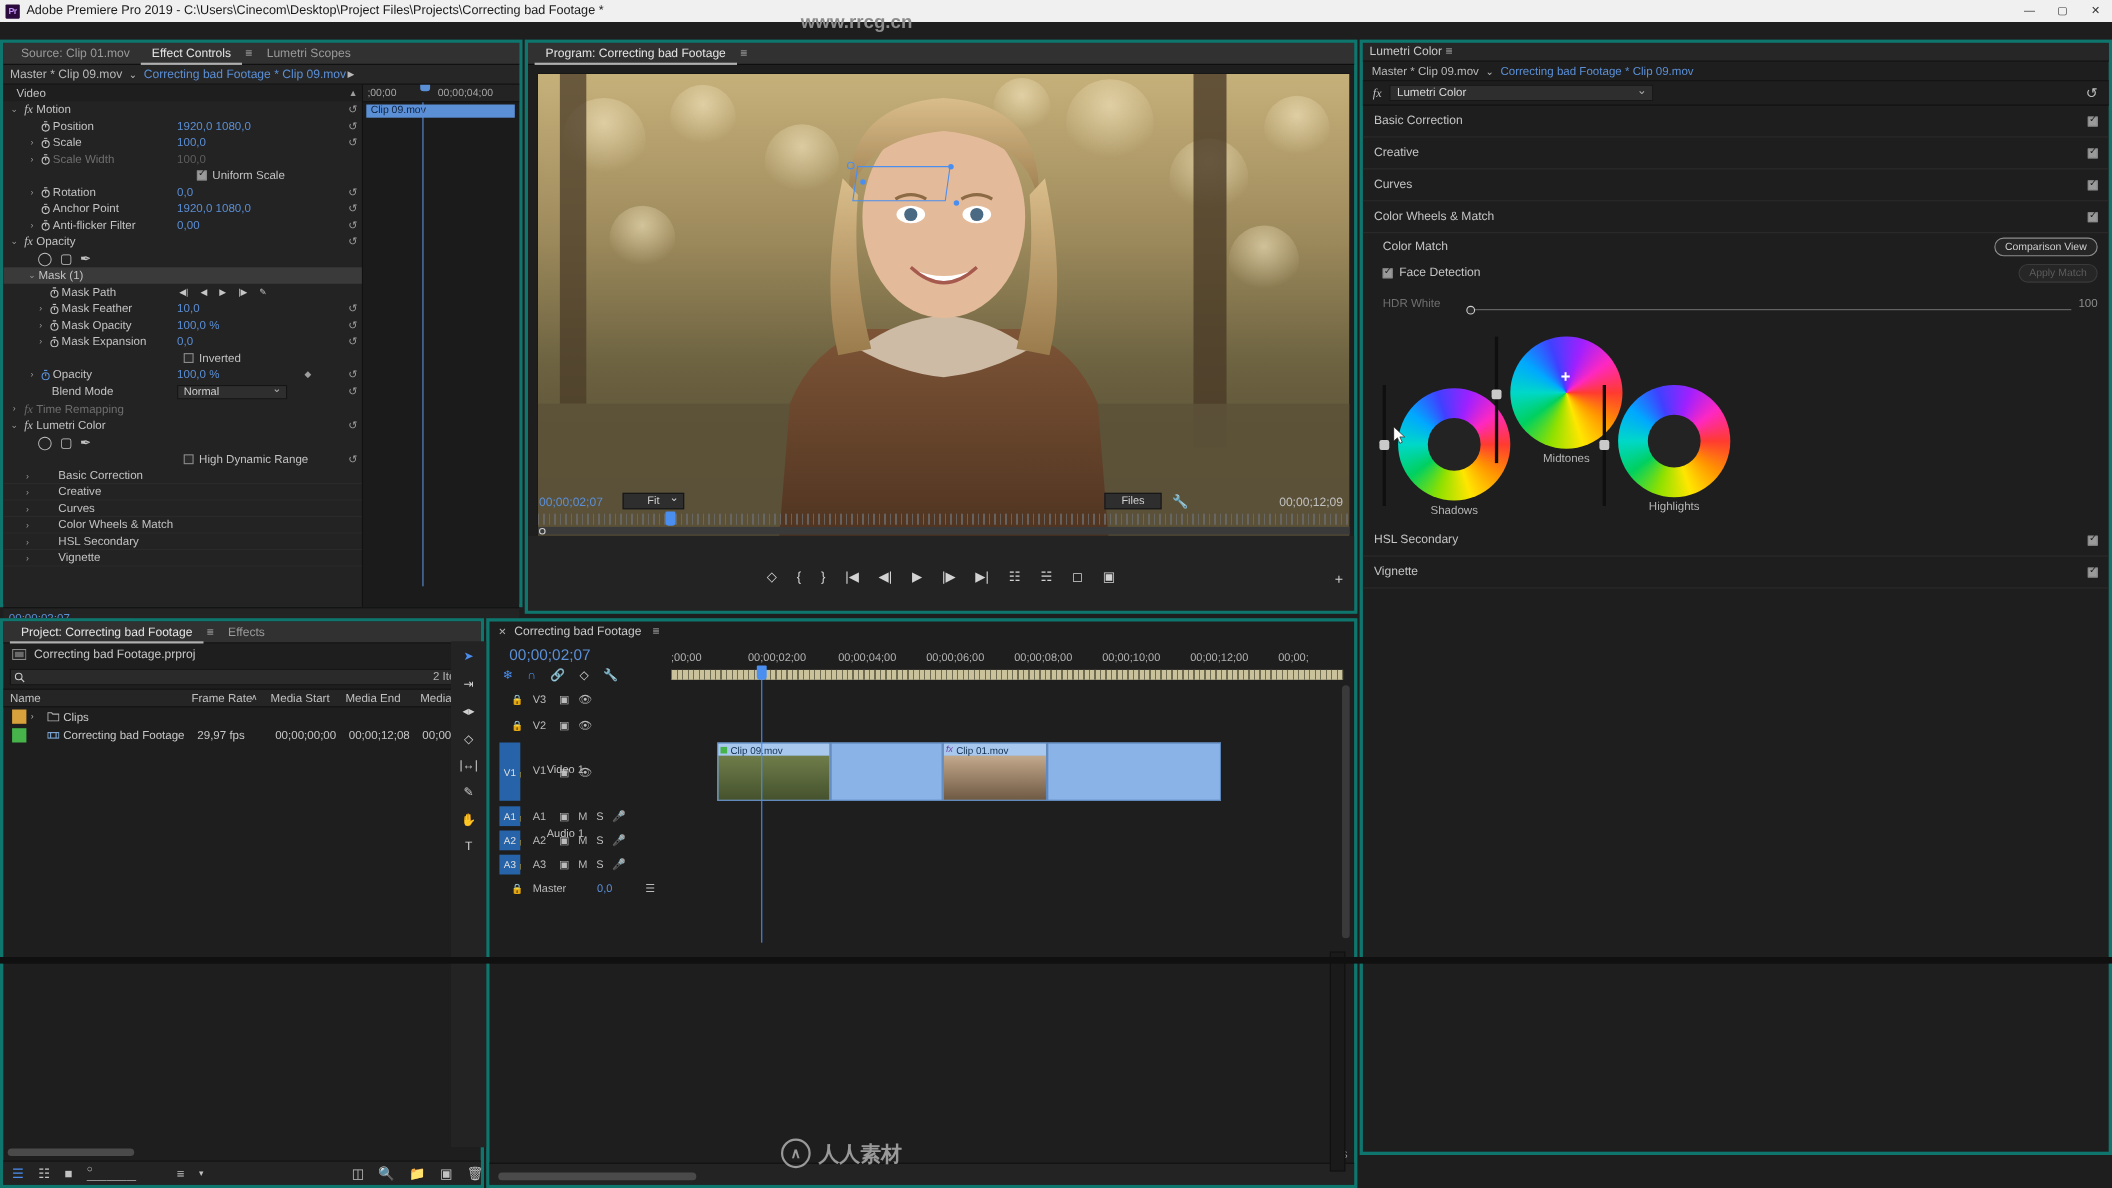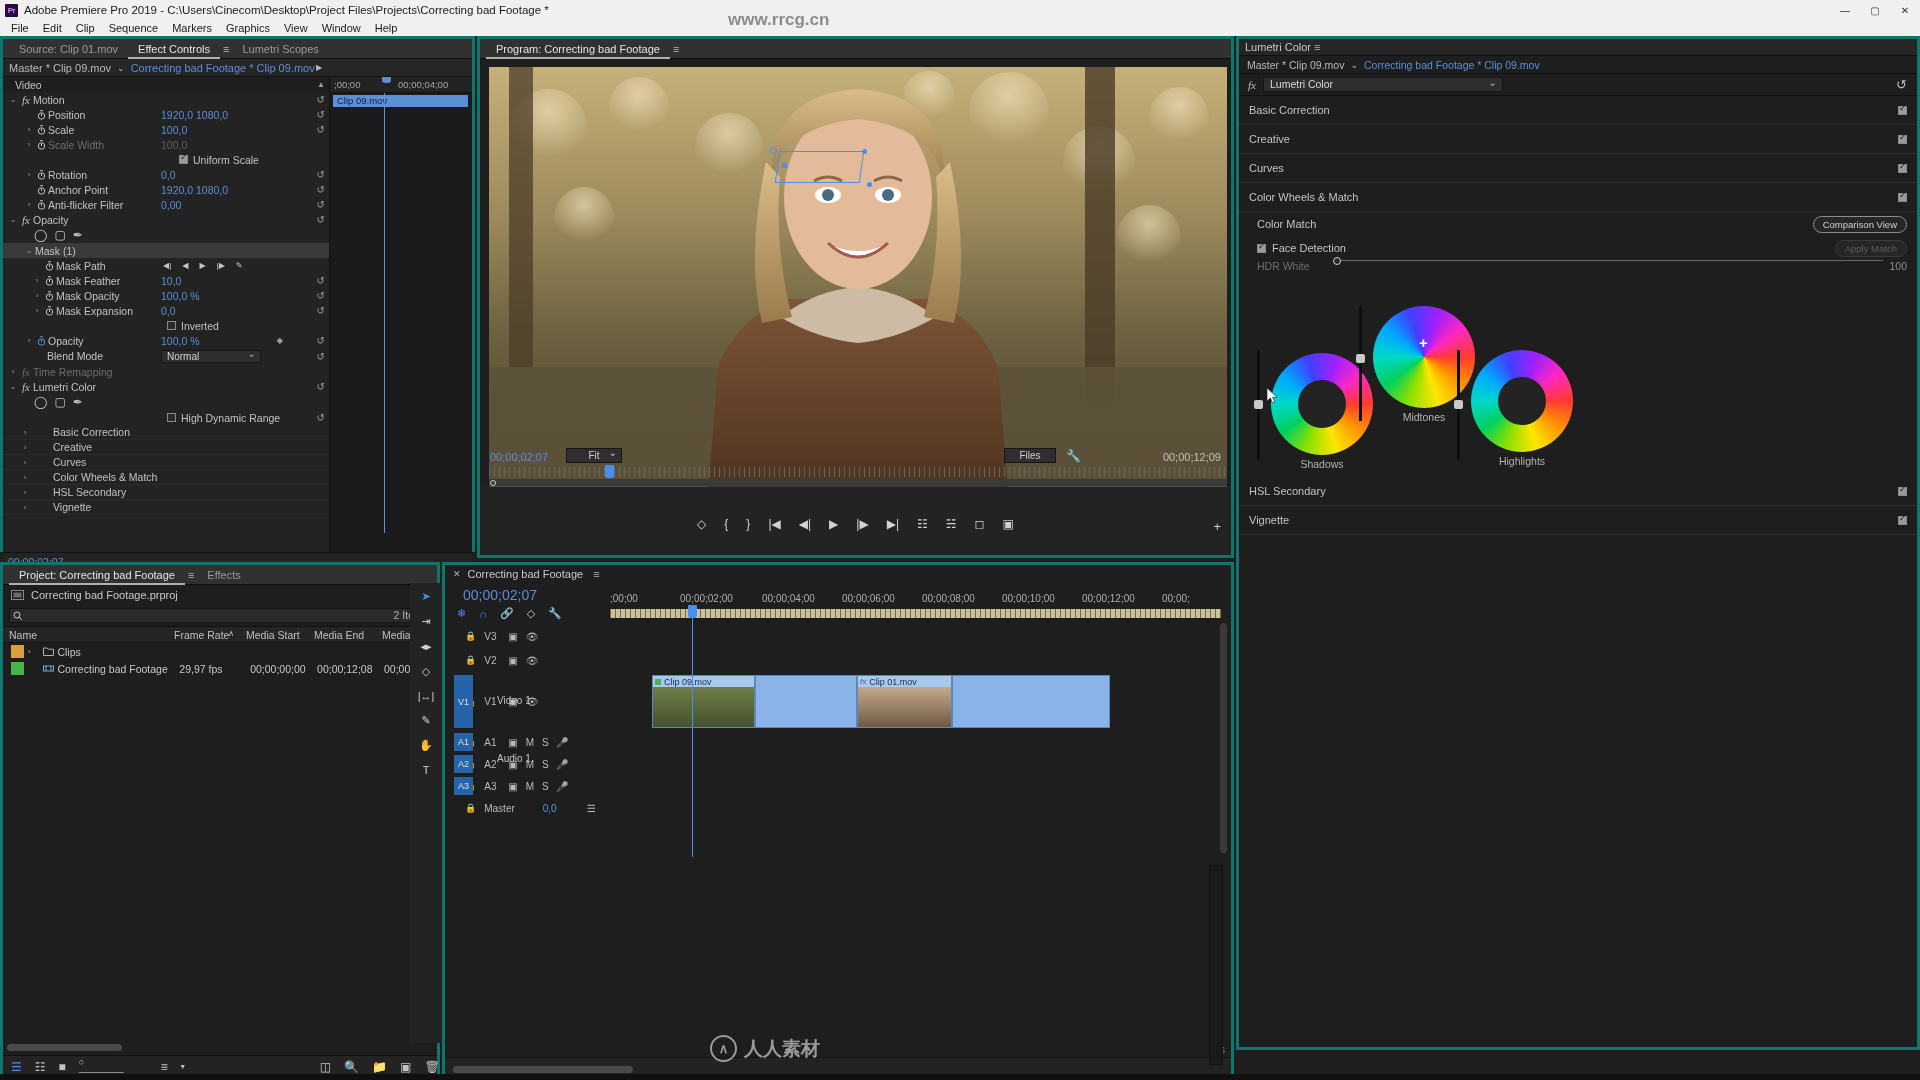--- a/index.html
+++ b/index.html
@@ -2,21 +2,21 @@
 <html><head>
 <meta charset="utf-8">
 <style>
   * { margin:0; padding:0; box-sizing:border-box; }
   html,body { width:1920px; height:1080px; overflow:hidden; }
   body {
     font-family:"Liberation Sans", sans-serif;
     background:#1e1e1e; color:#c8c8c8; font-size:11px;
     -webkit-font-smoothing:antialiased;
   }
-  .app { position:relative; width:1920px; height:1080px; }
+  .app { position:relative; width:1920px; height:876px; }
 
   
   .titlebar {
     position:absolute; left:0; top:0; width:1920px; height:20px;
     background:#f0f0f0; color:#1a1a1a; display:flex; align-items:center;
     font-size:11.5px; padding-left:5px;
   }
   .pr-logo {
     width:13px; height:13px; background:#2b0a3d; color:#c191f5;
     font-size:8px; font-weight:bold; display:flex; align-items:center;
@@ -140,21 +140,21 @@
              position:relative; margin-left:4px; }
   .lum-sel::after { content:"⌄"; position:absolute; right:5px; top:-2px; color:#b0b0b0; }
   .lum-sec { display:flex; align-items:center; height:29px; padding:0 10px;
              border-bottom:1px solid #2b2b2b; font-size:11px; color:#c4c4c4;
              justify-content:space-between; }
   .lum-sub { display:flex; align-items:center; height:24px; padding:0 10px 0 18px;
              font-size:11px; color:#c4c4c4; justify-content:space-between; }
   .btn-pill { border:1px solid #8e8e8e; border-radius:9px; padding:2px 9px;
               font-size:9.5px; color:#d0d0d0; background:#262626; }
   .btn-pill.dim { color:#5c5c5c; border-color:#3a3a3a; }
-  .slider-row { display:flex; align-items:flex-start; height:22px; padding:0 10px 0 18px;
+  .slider-row { display:flex; align-items:flex-end; height:22px; padding:0 10px 0 18px;
                 font-size:10.5px; color:#6f6f6f; }
   .slider-track { flex:1; height:1px; background:#6a6a6a; margin:0 6px; position:relative; }
   .slider-knob { position:absolute; left:-4px; top:-3.5px; width:8px; height:8px;
                  border:1px solid #cfcfcf; border-radius:50%; background:#2a2a2a; }
   .wheels { position:relative; height:195px; }
   .wheel { position:absolute; }
   .wheel-ring { border-radius:50%;
     background:conic-gradient(from 90deg,#ff3b30,#ff9500,#ffe600,#8fe000,#00d060,#00d8c8,
                #00a8ff,#4040ff,#a020ff,#ff28c0,#ff3b30); }
   .wheel-ring::after { content:""; position:absolute; left:26%; top:26%;
@@ -237,31 +237,20 @@
   <div class="titlebar">
     <div class="pr-logo">Pr</div>
     <span>Adobe Premiere Pro 2019 - C:\Users\Cinecom\Desktop\Project Files\Projects\Correcting bad Footage *</span>
     <div class="win-btns">
       <div class="win-btn">—</div>
       <div class="win-btn">▢</div>
       <div class="win-btn close">✕</div>
     </div>
   </div>
 
-  <div class="menubar" id="menubar">
-      <div class="menuitem">File</div>
-      <div class="menuitem">Edit</div>
-      <div class="menuitem">Clip</div>
-      <div class="menuitem">Sequence</div>
-      <div class="menuitem">Markers</div>
-      <div class="menuitem">Graphics</div>
-      <div class="menuitem">View</div>
-      <div class="menuitem">Window</div>
-      <div class="menuitem">Help</div>
-    </div>
 
   <div class="wm wm-top">www.rrcg.cn</div>
 
   <div class="panel" id="effectControls">
     <div class="panel-tabs">
       <div class="ptab">Source: Clip 01.mov</div>
       <div class="ptab active">Effect Controls</div>
       <div class="hamburger">≡</div>
       <div class="ptab">Lumetri Scopes</div>
     </div>

